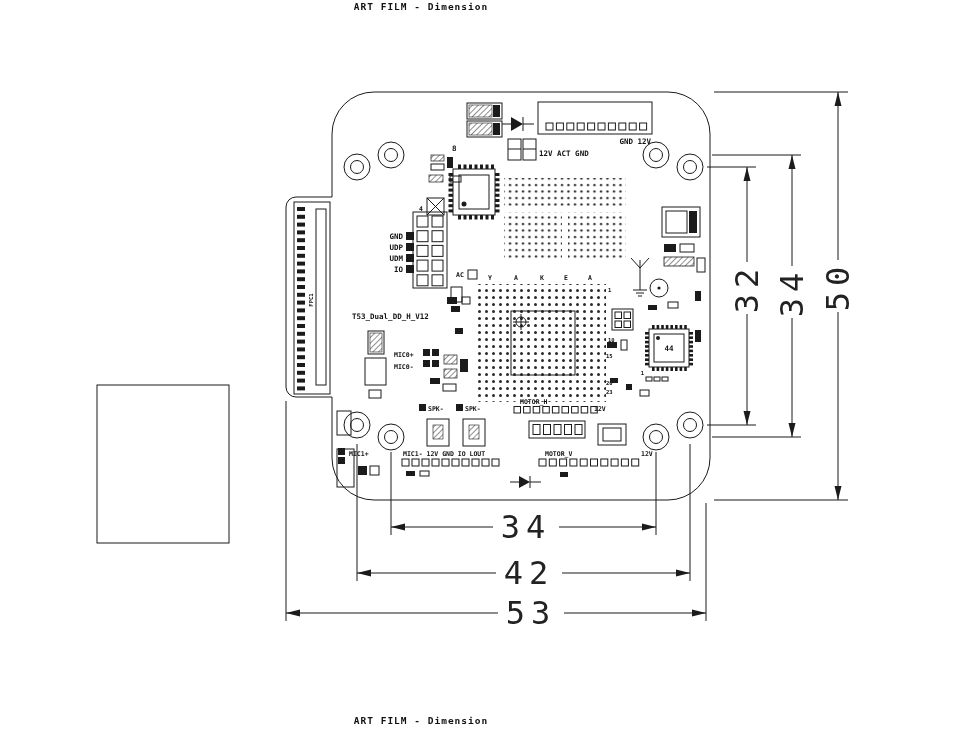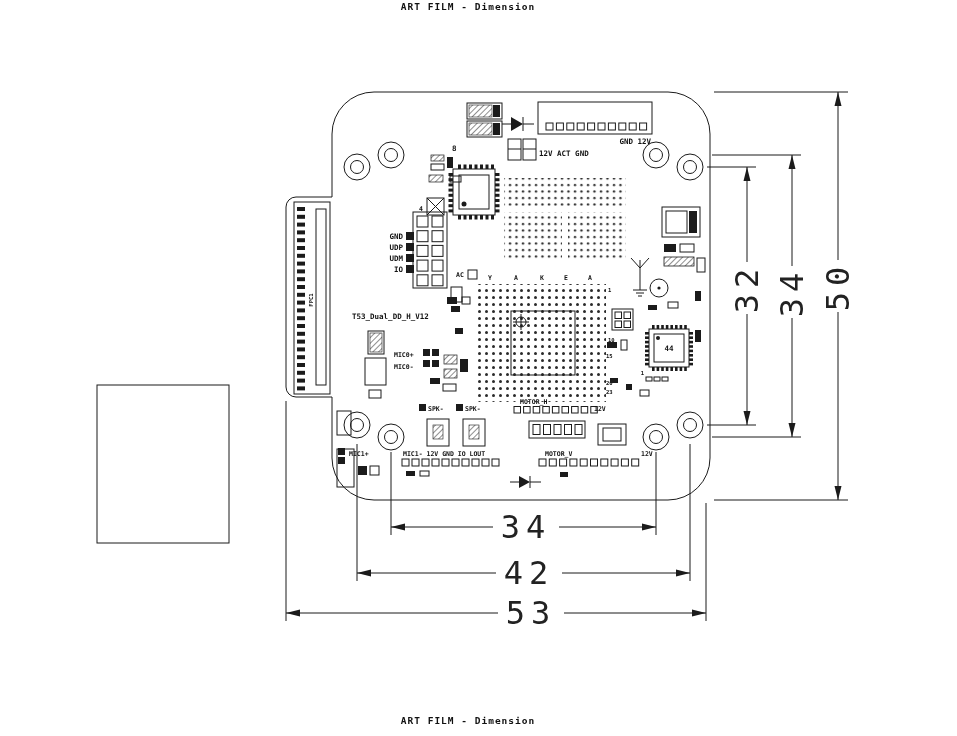--- a/index.html
+++ b/index.html
@@ -1,18 +1,18 @@
 <!DOCTYPE html>
 <html><head>
 <meta charset="utf-8">
 <style>
   html,body{margin:0;padding:0;background:#fff;}
   #stage{position:relative;width:957px;height:736px;background:#fff;overflow:hidden;
          font-family:"DejaVu Sans Mono",monospace;}
-  .title{position:absolute;left:468px;transform:translateX(-50%);
+  .title{position:absolute;left:421px;transform:translateX(-50%);
          font:bold 9.5px "DejaVu Sans Mono",monospace;letter-spacing:1px;color:#111;white-space:nowrap;}
   .title.top{top:1px;}
   .title.bottom{top:715px;}
   svg{position:absolute;left:0;top:0;}
   svg text{user-select:none;}
   .s{fill:none;stroke:#1b1b1b;stroke-width:1;}
   .f{fill:#1b1b1b;stroke:none;}
   .wh{fill:#ffffff;stroke:none;}
   .t-tiny{font:bold 5.5px "DejaVu Sans Mono",monospace;fill:#111;}
   .t-small{font:bold 6.5px "DejaVu Sans Mono",monospace;fill:#111;}

